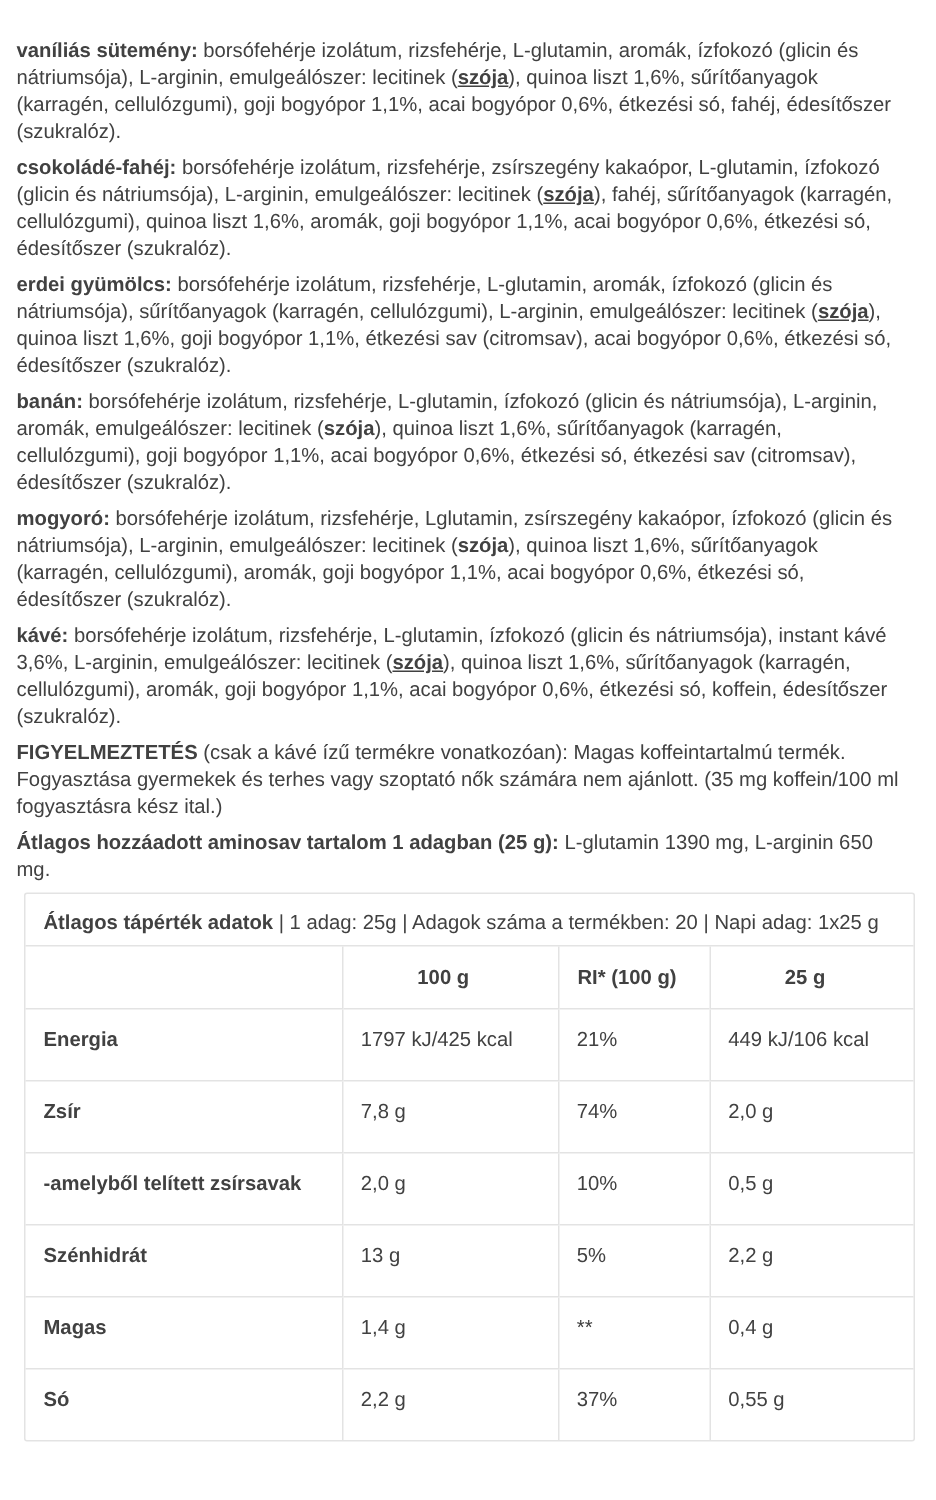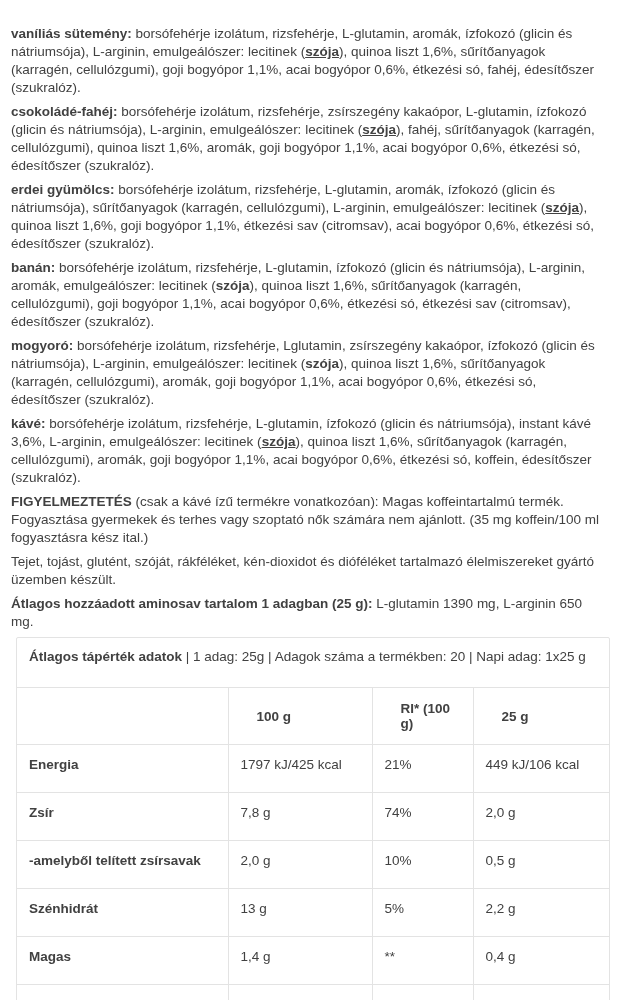--- a/index.html
+++ b/index.html
@@ -23,56 +23,55 @@
   .u { text-decoration: underline; }
 
   .table-box {
     margin: 4px 0 0 5px;
     width: 592px;
     border: 1px solid #e3e3e3;
     border-radius: 2px;
     font-size: 13.5px;
   }
   .table-title {
-    padding: 11px 12px 22px 12px;
+    padding: 11px 12px 7px 12px;
     border-bottom: 1px solid #e3e3e3;
     line-height: 16px;
   }
   table.nutrition {
     border-collapse: collapse;
     table-layout: fixed;
     width: 100%;
   }
   table.nutrition th, table.nutrition td {
     border-left: 1px solid #e3e3e3;
     text-align: left;
     vertical-align: middle;
     padding: 12px 10px 20px 12px;
     line-height: 15px;
     font-weight: 400;
   }
   table.nutrition th:first-child, table.nutrition td:first-child { border-left: none; }
-  table.nutrition thead th { padding: 13px 10px 13px 28px; font-weight: 700; }
+  table.nutrition thead th { padding: 13px 10px 13px 1px; font-weight: 700; text-align: center; }
   table.nutrition tbody td { border-top: 1px solid #e3e3e3; }
   table.nutrition td.label { font-weight: 700; }
 </style>
 </head>
 <body>
 
 <div class="page">
 
   <div>
     <p class="ing"><span class="b">vaníliás sütemény:</span><span> borsófehérje izolátum, rizsfehérje, L-glutamin, aromák, ízfokozó (glicin és nátriumsója), L-arginin, emulgeálószer: lecitinek (</span><span class="b u">szója</span><span>), quinoa liszt 1,6%, sűrítőanyagok (karragén, cellulózgumi), goji bogyópor 1,1%, acai bogyópor 0,6%, étkezési só, fahéj, édesítőszer (szukralóz).</span></p>
     <p class="ing"><span class="b">csokoládé-fahéj:</span><span> borsófehérje izolátum, rizsfehérje, zsírszegény kakaópor, L-glutamin, ízfokozó (glicin és nátriumsója), L-arginin, emulgeálószer: lecitinek (</span><span class="b u">szója</span><span>), fahéj, sűrítőanyagok (karragén, cellulózgumi), quinoa liszt 1,6%, aromák, goji bogyópor 1,1%, acai bogyópor 0,6%, étkezési só, édesítőszer (szukralóz).</span></p>
     <p class="ing"><span class="b">erdei gyümölcs:</span><span> borsófehérje izolátum, rizsfehérje, L-glutamin, aromák, ízfokozó (glicin és nátriumsója), sűrítőanyagok (karragén, cellulózgumi), L-arginin, emulgeálószer: lecitinek (</span><span class="b u">szója</span><span>), quinoa liszt 1,6%, goji bogyópor 1,1%, étkezési sav (citromsav), acai bogyópor 0,6%, étkezési só, édesítőszer (szukralóz).</span></p>
     <p class="ing"><span class="b">banán:</span><span> borsófehérje izolátum, rizsfehérje, L-glutamin, ízfokozó (glicin és nátriumsója), L-arginin, aromák, emulgeálószer: lecitinek (</span><span class="b">szója</span><span>), quinoa liszt 1,6%, sűrítőanyagok (karragén, cellulózgumi), goji bogyópor 1,1%, acai bogyópor 0,6%, étkezési só, étkezési sav (citromsav), édesítőszer (szukralóz).</span></p>
     <p class="ing"><span class="b">mogyoró:</span><span> borsófehérje izolátum, rizsfehérje, Lglutamin, zsírszegény kakaópor, ízfokozó (glicin és nátriumsója), L-arginin, emulgeálószer: lecitinek (</span><span class="b">szója</span><span>), quinoa liszt 1,6%, sűrítőanyagok (karragén, cellulózgumi), aromák, goji bogyópor 1,1%, acai bogyópor 0,6%, étkezési só, édesítőszer (szukralóz).</span></p>
     <p class="ing"><span class="b">kávé:</span><span> borsófehérje izolátum, rizsfehérje, L-glutamin, ízfokozó (glicin és nátriumsója), instant kávé 3,6%, L-arginin, emulgeálószer: lecitinek (</span><span class="b u">szója</span><span>), quinoa liszt 1,6%, sűrítőanyagok (karragén, cellulózgumi), aromák, goji bogyópor 1,1%, acai bogyópor 0,6%, étkezési só, koffein, édesítőszer (szukralóz).</span></p>
     <p class="ing"><span class="b">FIGYELMEZTETÉS</span><span> (csak a kávé ízű termékre vonatkozóan): Magas koffeintartalmú termék. Fogyasztása gyermekek és terhes vagy szoptató nők számára nem ajánlott. (35 mg koffein/100 ml fogyasztásra kész ital.)</span></p>
-    <p class="ing"><span>Tejet, tojást, glutént, szóját, rákféléket, kén-dioxidot és dióféléket tartalmazó élelmiszereket gyártó üzemben készült.</span></p>
     <p class="ing"><span class="b">Átlagos hozzáadott aminosav tartalom 1 adagban (25 g):</span><span> L-glutamin 1390 mg, L-arginin 650 mg.</span></p>
   </div>
 
   <div class="table-box">
     <div class="table-title"><span class="b">Átlagos tápérték adatok</span><span> | 1 adag: 25g | Adagok száma a termékben: 20 | Napi adag: 1x25 g</span></div>
     <table class="nutrition">
       <colgroup>
         <col style="width:211px">
           <col style="width:144px">
           <col style="width:101px">
@@ -111,26 +110,20 @@
             <td class="ri">5%</td>
             <td class="v25">2,2 g</td>
           </tr>
           <tr>
             <td class="label">Magas</td>
             <td class="v100">1,4 g</td>
             <td class="ri">**</td>
             <td class="v25">0,4 g</td>
           </tr>
           <tr>
-            <td class="label">Fehérje</td>
-            <td class="v100">74 g</td>
-            <td class="ri">148%</td>
-            <td class="v25">19 g</td>
-          </tr>
-          <tr>
             <td class="label">Só</td>
             <td class="v100">2,2 g</td>
             <td class="ri">37%</td>
             <td class="v25">0,55 g</td>
           </tr>
         </tbody>
     </table>
 
   </div>
 

